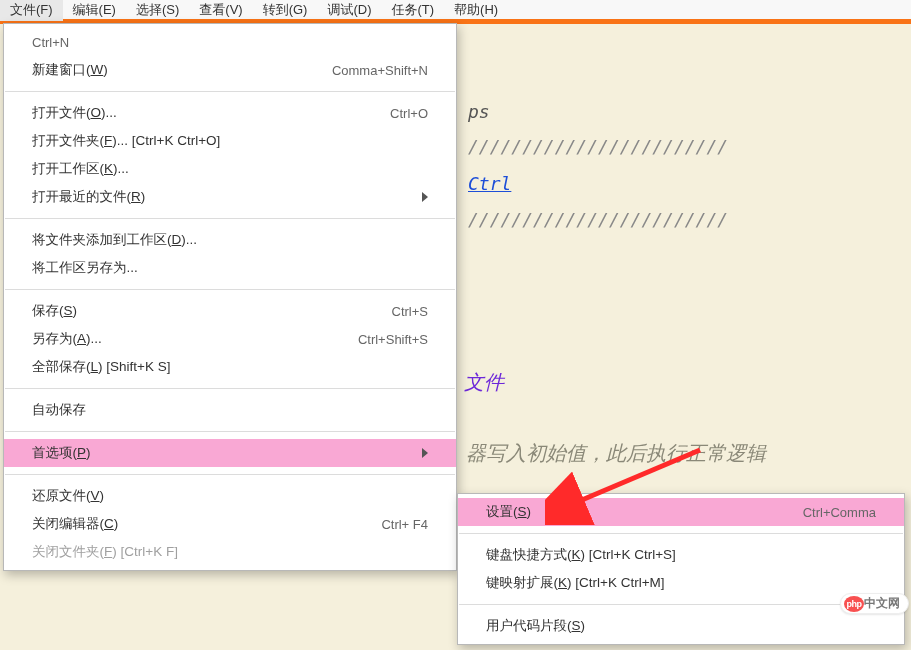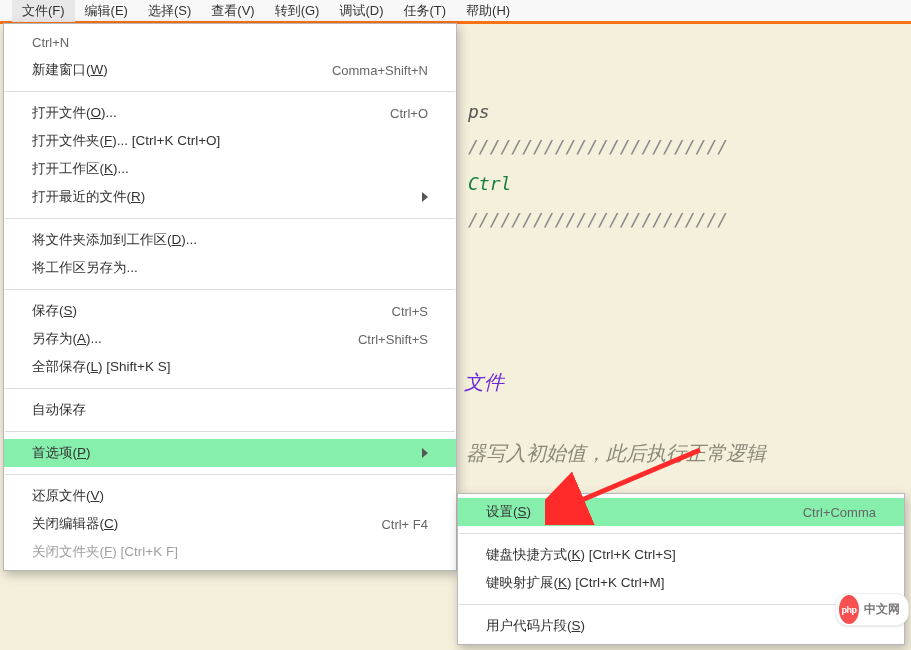--- a/index.html
+++ b/index.html
@@ -9,24 +9,24 @@
       width: 911px;
       height: 650px;
       overflow: hidden;
       position: relative;
       background: #f5f0dc;
     }
     .menubar {
       display: flex;
       height: 24px;
       background: #f8f8f8;
-      border-bottom: 3px solid #f97316;
+      border-bottom: 5px solid #f97316;
       font-size: 13px;
       align-items: center;
-      padding-left: 12px;
+      padding-left: 0;
     }
     .menubar-item {
       padding: 2px 10px;
       cursor: default;
       color: #333;
     }
     .menubar-item.open { background: #e8e8e8; }
     .editor-bg {
       position: absolute;
       top: 24px;
@@ -37,21 +37,21 @@
       padding: 60px 30px 0 490px;
       font-family: "Consolas", monospace;
       font-style: italic;
       font-size: 18px;
       color: #888;
       line-height: 2.2;
       overflow: hidden;
     }
     .editor-bg .line1 { position:absolute; top: 68px; left:468px; color:#555; font-style:italic; font-size:18px; white-space:nowrap;}
     .editor-bg .line2 { position:absolute; top: 103px; left:468px; color:#888; font-style:italic; font-size:18px; white-space:nowrap;}
-    .editor-bg .line3 { position:absolute; top: 140px; left:468px; color:#15803d; font-style:italic; font-size:18px; white-space:nowrap;}
+    .editor-bg .line3 { position:absolute; top: 140px; left:468px; color:#1d4ed8; font-style:italic; font-size:18px; white-space:nowrap;text-decoration:underline;}
     .editor-bg .line4 { position:absolute; top: 176px; left:468px; color:#888; font-style:italic; font-size:18px; white-space:nowrap;}
     .editor-bg .line5 { position:absolute; top: 336px; left:464px; color:#6d28d9; font-style:italic; font-size:20px; white-space:nowrap;}
     .editor-bg .line6 { position:absolute; top: 407px; left:466px; color:#8a8878; font-style:italic; font-size:20px; white-space:nowrap;}
 
     .dropdown {
       position: absolute;
       background: #fff;
       border: 1px solid #b8b8b8;
       box-shadow: 2px 4px 10px rgba(0,0,0,0.25);
       font-size: 13.5px;
@@ -71,21 +71,21 @@
     .menu-item {
       display: flex;
       align-items: center;
       padding: 5px 28px 5px 28px;
       cursor: default;
       height: 28px;
     }
     .menu-item .label { flex: 1; }
     .menu-item .shortcut { color: #666; font-size: 13px; }
     .menu-item .sub-arrow { margin-left: 8px; }
-    .menu-item.highlight { background: #86efac; }
+    .menu-item.highlight { background: #f9a8d4; }
     .menu-item.disabled { color: #a0a0a0; }
     .menu-sep { height: 1px; background: #dcdcdc; margin: 3px 1px; }
     .under { text-decoration: underline; }
     .arrow-right {
       display:inline-block; width:0; height:0;
       border-top:5px solid transparent;
       border-bottom:5px solid transparent;
       border-left:6px solid #555;
     }
     .red-arrow {
@@ -103,28 +103,27 @@
       background: #fff;
       border-radius: 13px;
       padding: 1px 8px 1px 3px;
       font-size: 12px;
       font-weight: bold;
       color: #777;
       border:1px solid #eee;
       box-shadow: 0 1px 2px rgba(0,0,0,0.1);
     }
     .badge .logo {
-      width: 20px; height: 29px;
+      width: 20px; height: 16px;
       border-radius: 50%;
       background: #f85050;
       color: #fff;
       font-size: 9px;
       font-weight: bold;
       display:flex;align-items:center;justify-content:center;
-      margin-right:5px;
       letter-spacing:-0.5px;
     }
   </style>
 </head>
 <body>
 
 <div class="menubar">
   <div class="menubar-item open">文件(F)</div>
   <div class="menubar-item">编辑(E)</div>
   <div class="menubar-item">选择(S)</div>

